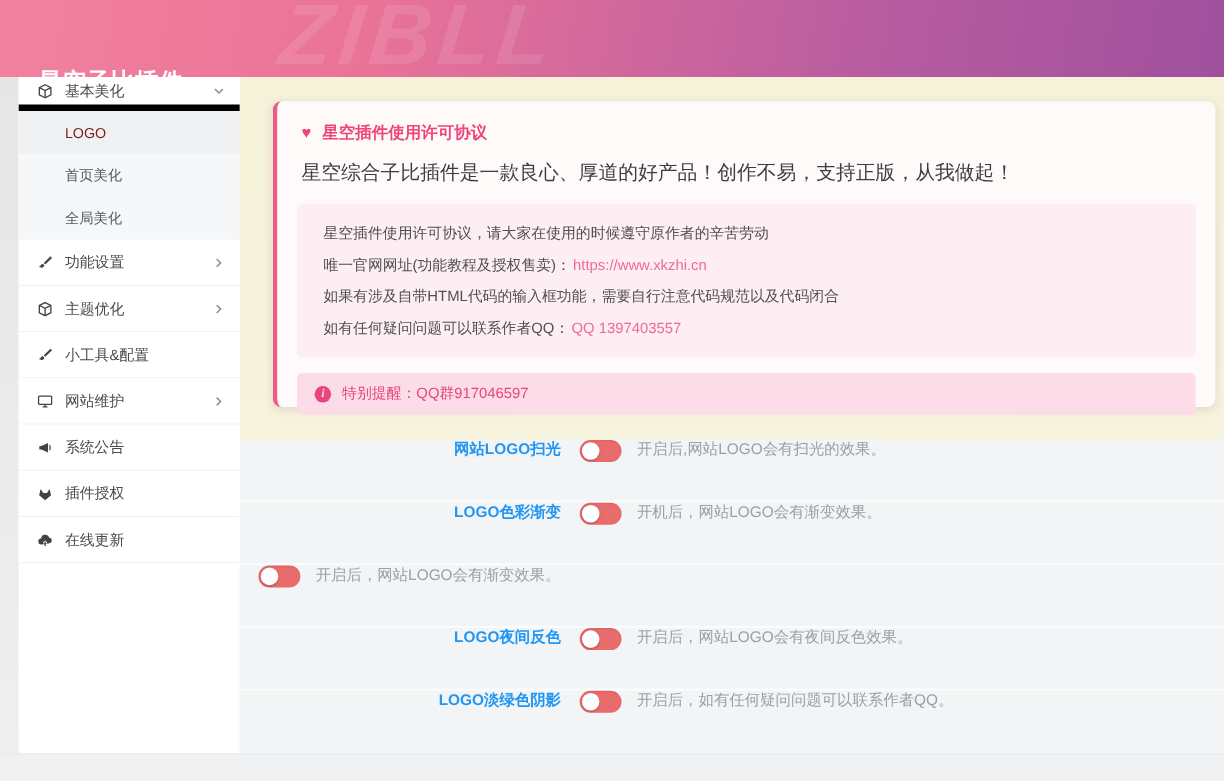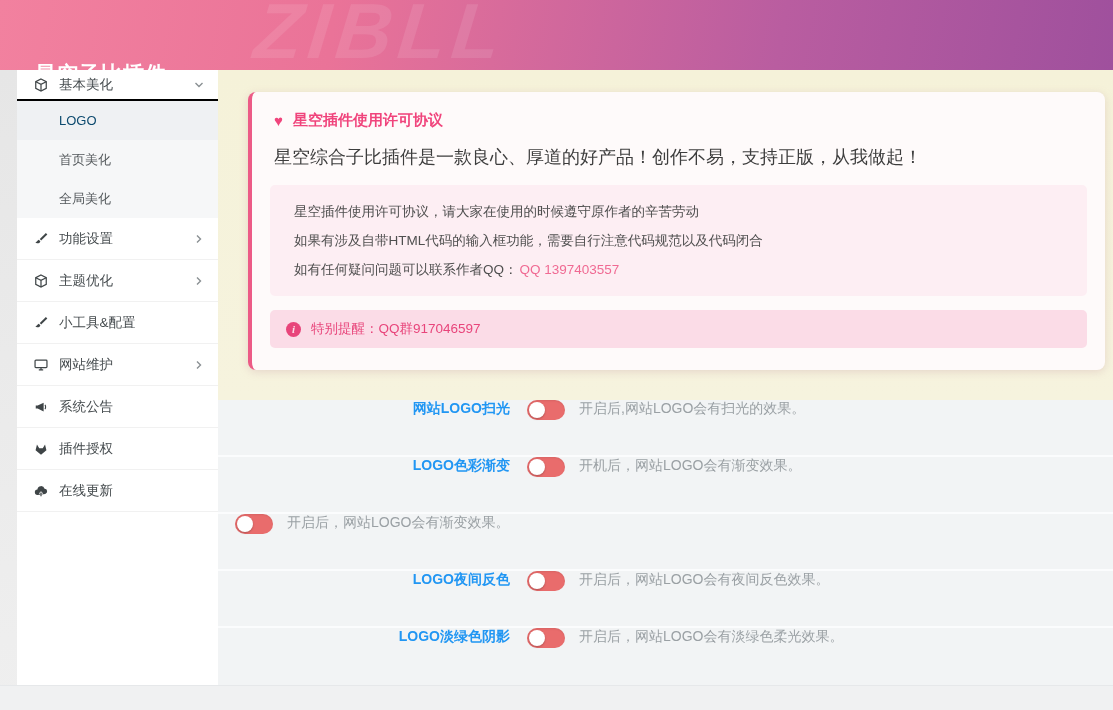--- a/index.html
+++ b/index.html
@@ -38,32 +38,32 @@
   }
   
   .sidebar {
     position:absolute; left:17px; top:70px; width:201px; height:615px;
     background:#ffffff;
   }
   .s-item {
     display:flex; align-items:center; height:42px; padding:0 14px 0 16px;
     border-bottom:1px solid #f1f1f1; cursor:pointer; background:#fff;
   }
-  .s-item.first { height:31px; border-bottom:2px solid #000000; }
+  .s-item.first { height:31px; border-bottom:6px solid #000000; }
   .s-icon { width:16px; height:16px; margin-right:10px; display:inline-flex; align-items:center; justify-content:center; flex:none; }
   .s-icon svg { width:14px; height:14px; }
   .s-label { font-size:13.5px; color:#454b4e; flex:1 1 auto; white-space:nowrap; }
   .s-chevron { width:10px; height:10px; display:inline-flex; flex:none; }
   .s-chevron svg { width:10px; height:10px; }
   .submenu { background:#f6f7f8; }
   .sub-item {
     height:39px; display:flex; align-items:center; padding-left:42px;
     font-size:13px; color:#54595c; cursor:pointer; background:#f6f7f8;
   }
-  .sub-item.active { color:#0c4a6e; background:#eff1f3; }
+  .sub-item.active { color:#7f1d1d; background:#eff1f3; }
   
   .notice-wrap {
     position:absolute; left:218px; top:70px; width:895px; height:330px;
     background:linear-gradient(180deg,#f5f2d9 0%,#f6f3de 100%);
     padding:22px 8px 0 30px;
   }
   .card {
     background:#fefafa; border-left:4px solid #ec5a86; border-radius:8px;
     box-shadow:0 2px 8px rgba(190,140,150,0.28);
     padding:17px 18px 18px 18px; height:278px;
@@ -247,20 +247,23 @@
     <div class="card-title">
       <span class="heart">♥</span>
       <span>星空插件使用许可协议</span>
     </div>
     <div class="card-intro">星空综合子比插件是一款良心、厚道的好产品！创作不易，支持正版，从我做起！</div>
     <div class="inner-box">
       <div class="nline">
         <span>星空插件使用许可协议，请大家在使用的时候遵守原作者的辛苦劳动</span><a></a>
       </div>
       <div class="nline">
+        <span>唯一官网网址(功能教程及授权售卖)：</span><a>https://www.xkzhi.cn</a>
+      </div>
+      <div class="nline">
         <span>如果有涉及自带HTML代码的输入框功能，需要自行注意代码规范以及代码闭合</span><a></a>
       </div>
       <div class="nline">
         <span>如有任何疑问问题可以联系作者QQ：</span><a>QQ 1397403557</a>
       </div>
     </div>
     <div class="alert-box">
       <span class="info-icon">i</span>
       <span>特别提醒：</span>
       <span>QQ群917046597</span>
@@ -299,18 +302,18 @@
         <div class="knob"></div>
       </div>
     <div class="row-desc">开启后，网站LOGO会有夜间反色效果。</div>
   </div>
 
   <div class="setting-row">
     <div class="row-label">LOGO淡绿色阴影</div>
     <div class="toggle">
         <div class="knob"></div>
       </div>
-    <div class="row-desc">开启后，网站LOGO会有淡绿色柔光效果。</div>
+    <div class="row-desc">开启后，如有任何疑问问题可以联系作者QQ。</div>
   </div>
 
 </div>
 
 <div class="bottom-strip"></div>
 
 </body></html>

